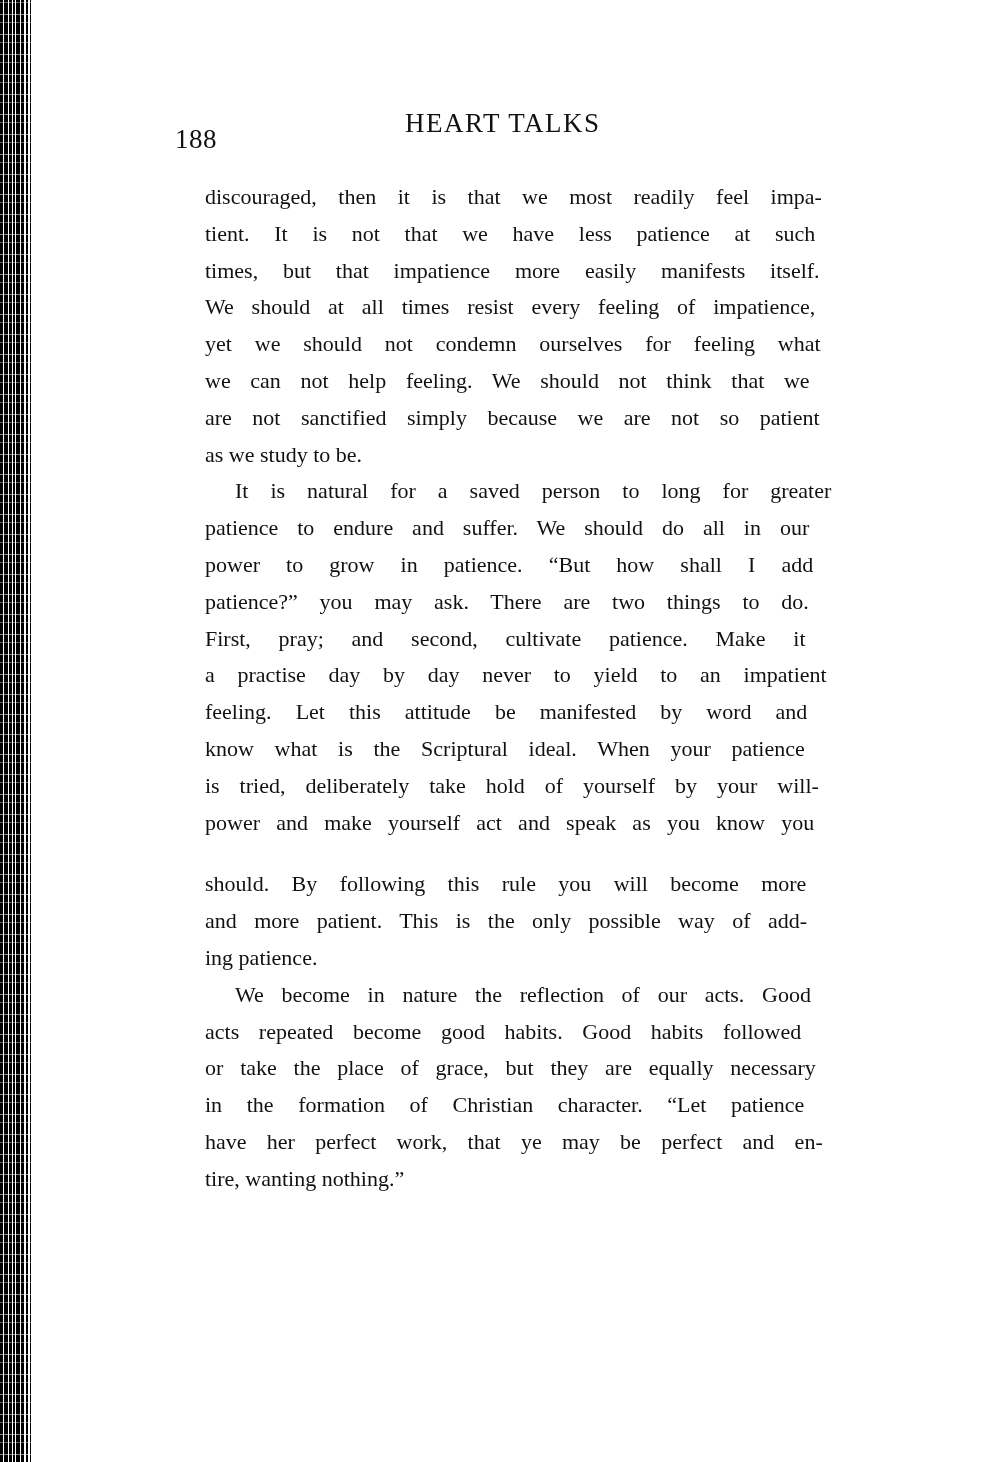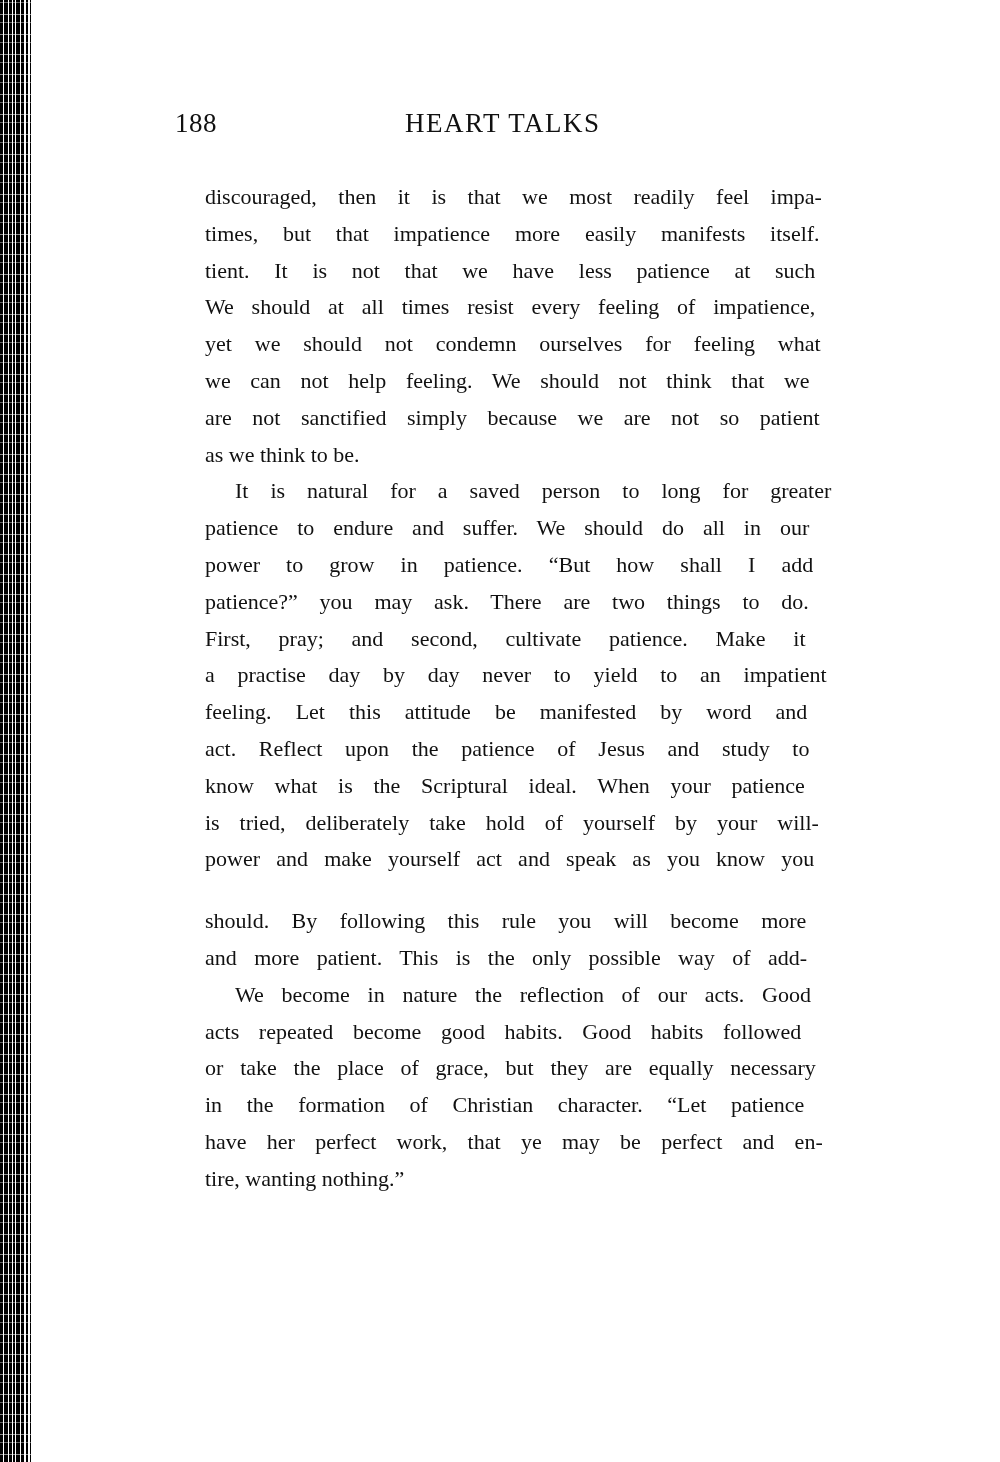--- a/index.html
+++ b/index.html
@@ -59,21 +59,21 @@
     top: 108px;
     left: 175px;
     width: 760px;
     height: 36px;
     font-size: 27px;
     letter-spacing: 0.5px;
   }
   .page-number {
     position: absolute;
     left: 0;
-    top: 0;
+    top: 16px;
   }
   .running-title {
     position: absolute;
     left: 230px;
     top: 0;
     letter-spacing: 1.5px;
   }
   .body-text {
     position: absolute;
     top: 179px;
@@ -111,43 +111,43 @@
 
 <div class="header">
   <span class="page-number">188</span>
   <span class="running-title">HEART TALKS</span>
 </div>
 
 <div class="body-text" id="body-text">
 
   <div class="para">
     <span class="line" style="display: block; text-align-last: auto; word-spacing: 16px;">discouraged, then it is that we most readily feel impa-</span>
+    <span class="line" style="display: block; text-align-last: auto; word-spacing: 19.1818px;">tient.  It is not that we have less patience at such</span>
     <span class="line" style="display: block; text-align-last: auto; word-spacing: 19.2857px;">times, but that impatience more easily manifests itself.</span>
-    <span class="line" style="display: block; text-align-last: auto; word-spacing: 19.1818px;">tient.  It is not that we have less patience at such</span>
     <span class="line" style="display: block; text-align-last: auto; word-spacing: 12.3333px;">We should at all times resist every feeling of impatience,</span>
     <span class="line" style="display: block; text-align-last: auto; word-spacing: 17.375px;">yet we should not condemn ourselves for feeling what</span>
     <span class="line" style="display: block; text-align-last: auto; word-spacing: 14.1818px;">we can not help feeling.  We should not think that we</span>
     <span class="line" style="display: block; text-align-last: auto; word-spacing: 15px;">are not sanctified simply because we are not so patient</span>
-    <span class="line last">as we think to be.</span>
+    <span class="line last">as we study to be.</span>
   </div>
 
   <div class="para">
     <span class="line indent" style="display: block; text-align-last: auto; word-spacing: 16.5px;">It is natural for a saved person to long for greater</span>
     <span class="line" style="display: block; text-align-last: auto; word-spacing: 13.4545px;">patience to endure and suffer.  We should do all in our</span>
     <span class="line" style="display: block; text-align-last: auto; word-spacing: 20.6px;">power to grow in patience.  “But how shall I add</span>
     <span class="line" style="display: block; text-align-last: auto; word-spacing: 16.3px;">patience?” you may ask.  There are two things to do.</span>
     <span class="line" style="display: block; text-align-last: auto; word-spacing: 22.25px;">First, pray; and second, cultivate patience.  Make it</span>
     <span class="line" style="display: block; text-align-last: auto; word-spacing: 17.2px;">a practise day by day never to yield to an impatient</span>
     <span class="line" style="display: block; text-align-last: auto; word-spacing: 18.5556px;">feeling.  Let this attitude be manifested by word and</span>
-    <span class="line" style="display: block; text-align-last: auto; word-spacing: 17.2px;">act.  Reflect upon the patience of Jesus and study to</span>
     <span class="line" style="display: block; text-align-last: auto; word-spacing: 15.2222px;">know what is the Scriptural ideal.  When your patience</span>
     <span class="line" style="display: block; text-align-last: auto; word-spacing: 14.4444px;">is tried, deliberately take hold of yourself by your will-</span>
     <span class="line" style="display: block; text-align-last: auto; word-spacing: 10.7px;">power and make yourself act and speak as you know you</span>
     <span class="line" style="display: block; text-align-last: auto; word-spacing: 16.8889px; margin-top: 25px;">should.  By following this rule you will become more</span>
     <span class="line" style="display: block; text-align-last: auto; word-spacing: 11.9091px;">and more patient.  This is the only possible way of add-</span>
+    <span class="line last">ing patience.</span>
   </div>
 
   <div class="para">
     <span class="line indent" style="display: block; text-align-last: auto; word-spacing: 12.2px;">We become in nature the reflection of our acts.  Good</span>
     <span class="line" style="display: block; text-align-last: auto; word-spacing: 14.125px;">acts repeated become good habits.  Good habits followed</span>
     <span class="line" style="display: block; text-align-last: auto; word-spacing: 11.3px;">or take the place of grace, but they are equally necessary</span>
     <span class="line" style="display: block; text-align-last: auto; word-spacing: 19.125px;">in the formation of Christian character.  “Let patience</span>
     <span class="line" style="display: block; text-align-last: auto; word-spacing: 14.8px;">have her perfect work, that ye may be perfect and en-</span>
     <span class="line last">tire, wanting nothing.”</span>
   </div>

